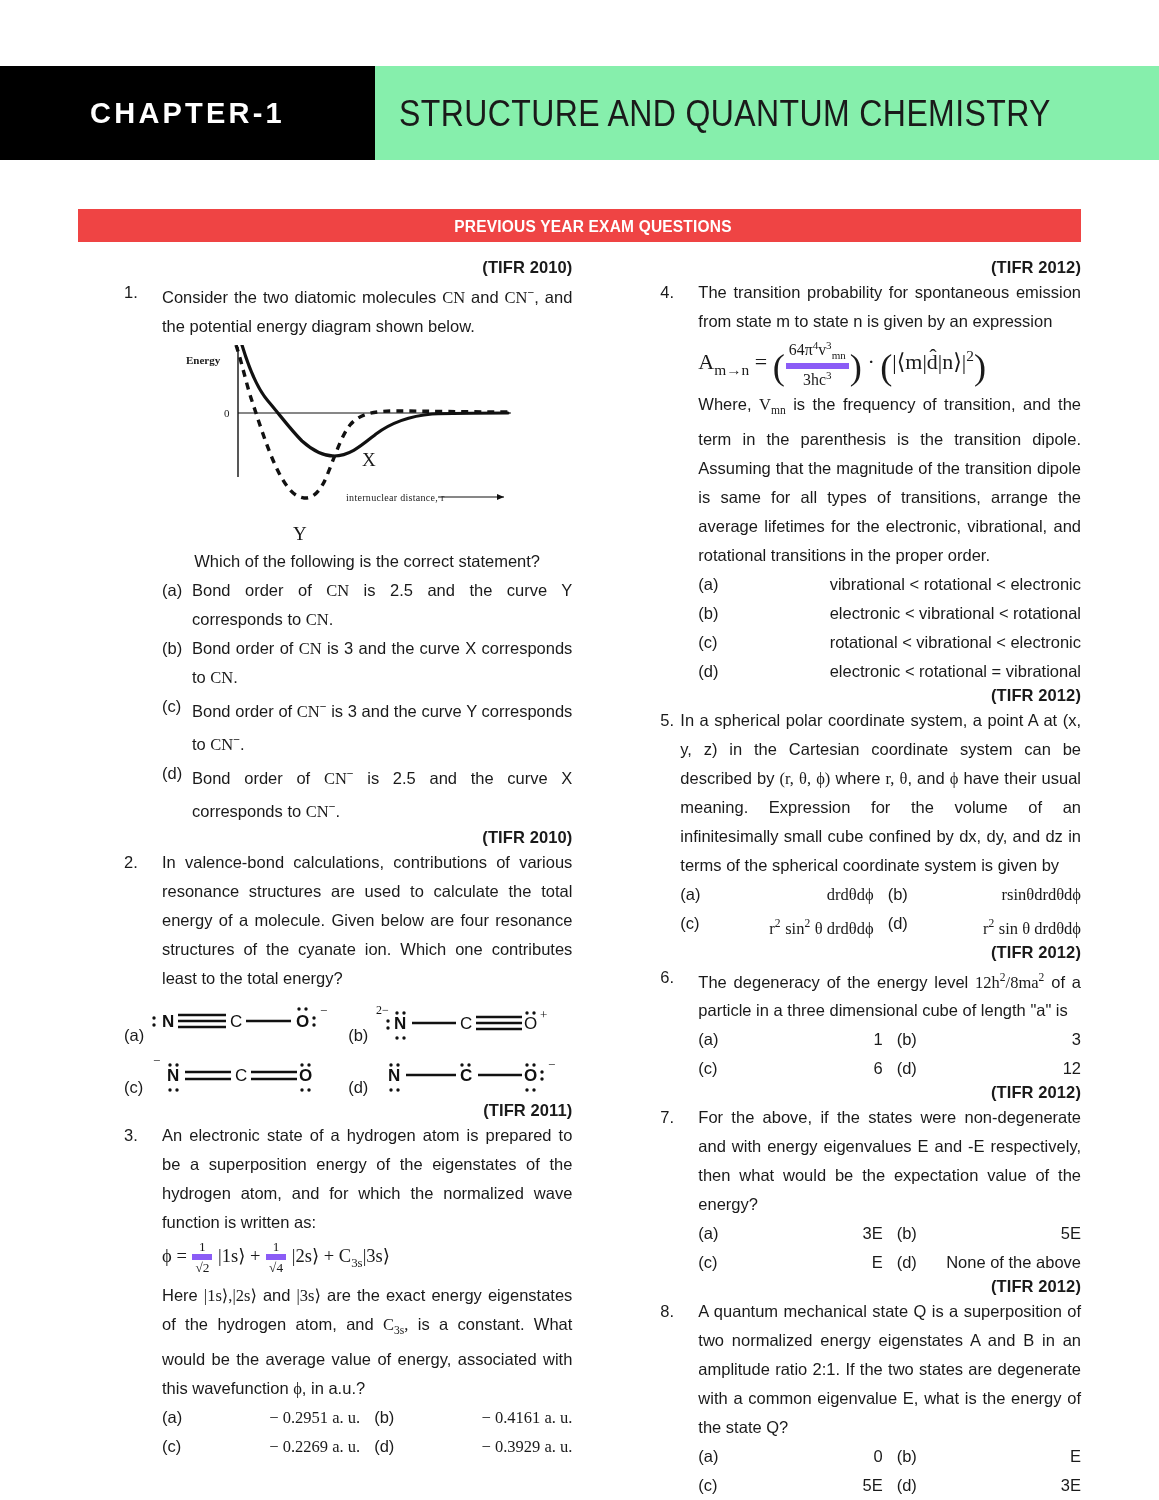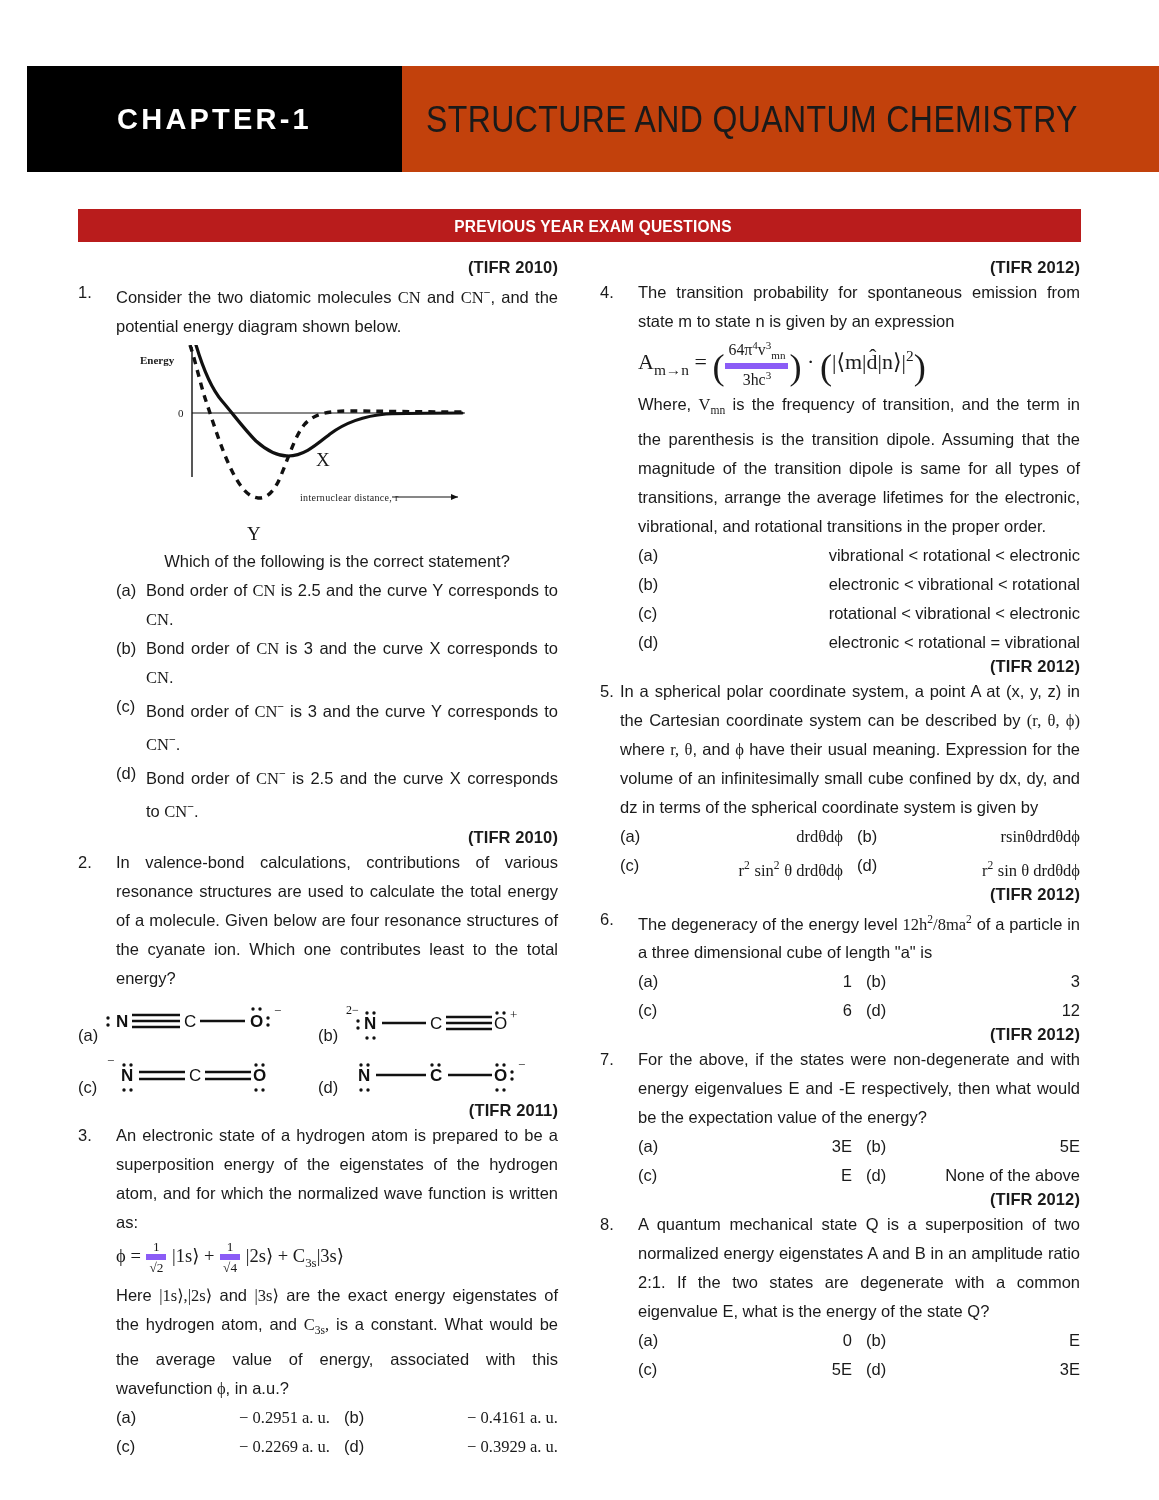--- a/index.html
+++ b/index.html
@@ -8,59 +8,59 @@
     background: #ffffff;
     font-family: "Liberation Sans", sans-serif;
     color: #1a1a1a;
     overflow: hidden;
   }
   .page { position: relative; width: 1159px; height: 1500px; }
 
   
   .header-band {
     position: absolute; left: 0; top: 66px;
-    width: 1159px; height: 106px;
-    display: flex; align-items: stretch; padding-left: 27px;
+    width: 1159px; height: 94px;
+    display: flex; align-items: stretch;
   }
   .chapter-tag {
     width: 375px; background: #000000;
     display: flex; align-items: center; justify-content: center;
     color: #ffffff; font-weight: bold;
     font-size: 29px; letter-spacing: 3.2px;
   }
   .chapter-title-wrap {
-    flex: 1; background: #c2410c;
+    flex: 1; background: #86efac;
     display: flex; align-items: center;
     padding-left: 24px;
   }
   .chapter-title {
     font-size: 32px; font-weight: 400;
     color: #1a1a1a; letter-spacing: 0.4px;
     transform: scaleY(1.18); transform-origin: left center;
   }
 
   
   .section-bar {
     position: absolute; left: 78px; top: 209px;
     width: 1003px; height: 33px;
-    background: #b91c1c;
+    background: #ef4444;
     display: flex; align-items: center; justify-content: center; padding-left: 27px;
   }
   .section-bar span {
     color: #ffffff; font-weight: bold; font-size: 15.5px;
     letter-spacing: 0.2px; transform: scaleY(1.12);
   }
 
   
   .columns {
     position: absolute; left: 78px; top: 258px;
     width: 1003px; height: 1210px;
     display: flex; gap: 42px;
   }
-  .col { width: 480px; }
+  .col { width: 480px; margin-left: 46px; }
 
   .exam-tag {
     text-align: right; font-weight: bold;
     font-size: 16.5px; margin-bottom: 1px;
     letter-spacing: 0.1px;
   }
   .exam-tag.tight { margin-top: 2px; }
 
   .q {
     display: flex; align-items: flex-start;

